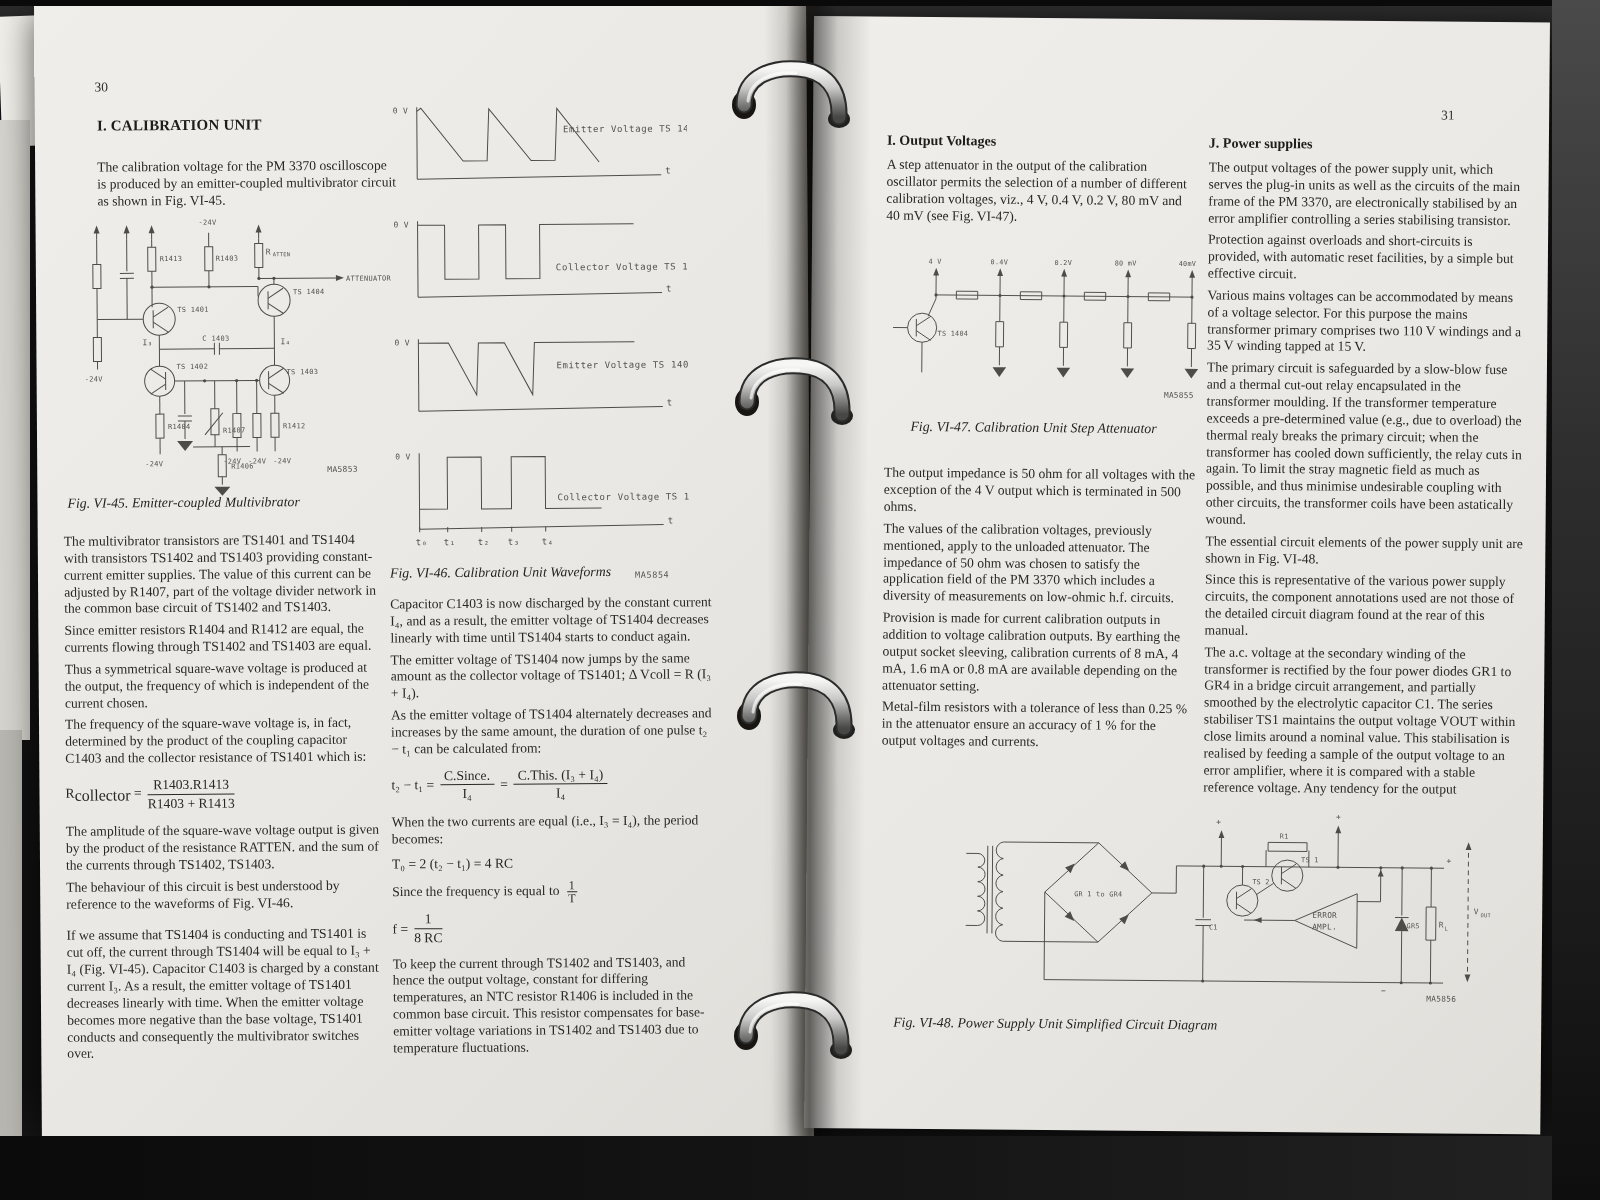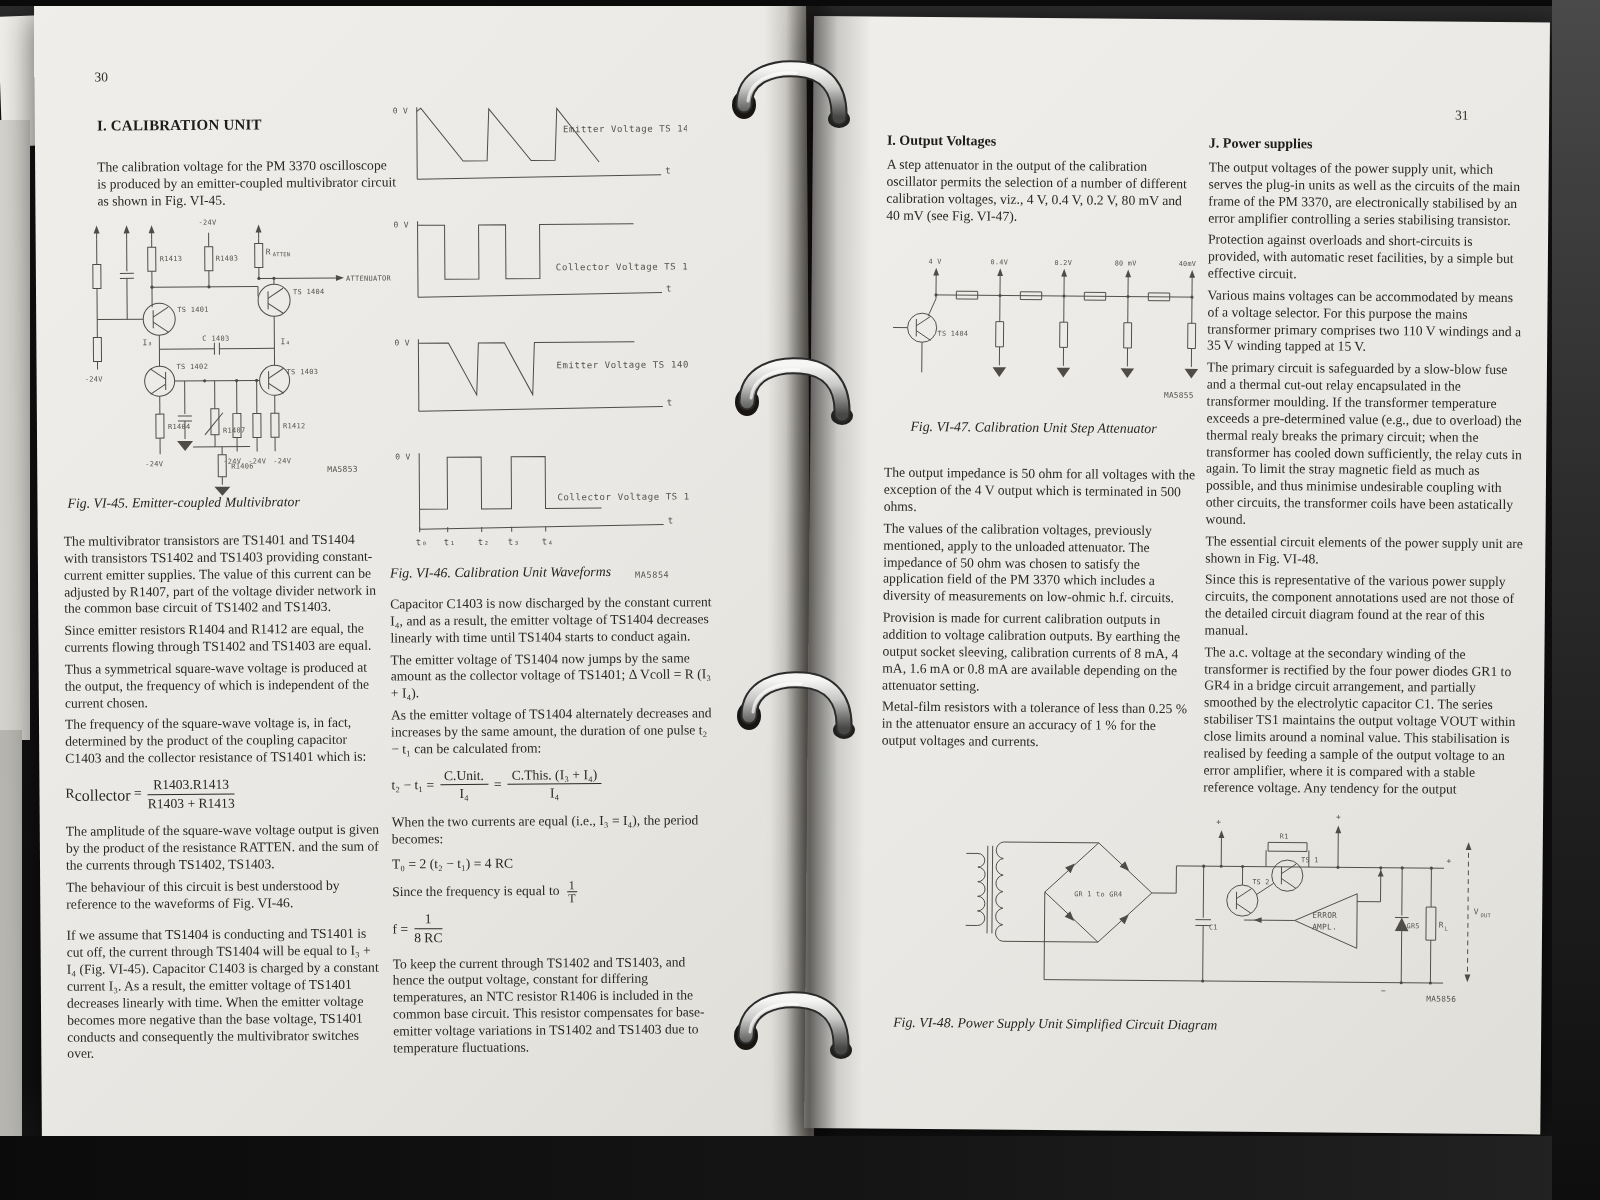--- a/index.html
+++ b/index.html
@@ -69,21 +69,21 @@
         <stop offset="1" stop-color="#474745"></stop>
     </linearGradient>
   </defs>
 </svg>
 
 <div class="abs edge-tab"></div>
 <div class="abs edge-strip1"></div>
 <div class="abs edge-strip2"></div>
 
 <div class="abs page page-left">
-  <div class="abs pagenum" style="left:60px;top:66px">30</div>
+  <div class="abs pagenum" style="left:60px;top:76px">30</div>
   <div class="abs head" style="left:62px;top:114px">I. CALIBRATION UNIT</div>
   <div class="abs para" style="left:62px;top:156px;width:300px">The calibration voltage for the PM 3370 oscilloscope is produced by an emitter-coupled multivibrator circuit as shown in Fig. VI-45.</div>
 
   <svg class="abs" style="left:28px;top:206px" width="340" height="288" viewBox="0 0 340 288">
     <g class="ck">
 
       <line x1="33" y1="30" x2="33" y2="23"></line>
         <line x1="63" y1="30" x2="63" y2="23"></line>
       <line x1="88" y1="30" x2="88" y2="23"></line>
         <line x1="195" y1="30" x2="195" y2="23"></line>
@@ -296,21 +296,21 @@
     <div class="figrow" style="margin-top:6px">
       <div class="cap">Fig. VI-46. Calibration Unit Waveforms</div>
       <div class="macode">MA5854</div>
     </div>
     <p class="para gap-top">Capacitor C1403 is now discharged by the constant current I₄, and as a result, the emitter voltage of TS1404 decreases linearly with time until TS1404 starts to conduct again.</p>
     <p class="para">The emitter voltage of TS1404 now jumps by the same amount as the collector voltage of TS1401; Δ Vcoll = R (I₃ + I₄).</p>
     <p class="para">As the emitter voltage of TS1404 alternately decreases and increases by the same amount, the duration of one pulse t₂ − t₁ can be calculated from:</p>
     <div class="formula">
       <span>t₂ − t₁ =</span>
       <span class="frac">
-          <span class="num">C.Unit.</span>
+          <span class="num">C.Since.</span>
           <span class="den">I₄</span>
         </span>
       <span>=</span>
       <span class="frac">
           <span class="num">C.This. (I₃ + I₄)</span>
           <span class="den">I₄</span>
         </span>
     </div>
     <p class="para">When the two currents are equal (i.e., I₃ = I₄), the period becomes:</p>
     <p class="para" style="margin:8px 0">T₀ = 2 (t₂ − t₁) = 4 RC</p>
@@ -323,21 +323,21 @@
       <span class="frac">
           <span class="num">1</span>
           <span class="den">8 RC</span>
         </span>
     </div>
     <p class="para">To keep the current through TS1402 and TS1403, and hence the output voltage, constant for differing temperatures, an NTC resistor R1406 is included in the common base circuit. This resistor compensates for base-emitter voltage variations in TS1402 and TS1403 due to temperature fluctuations.</p>
   </div>
 </div>
 
 <div class="abs page page-right">
-  <div class="abs pagenum" style="left:642px;top:86px">31</div>
+  <div class="abs pagenum" style="left:628px;top:86px">31</div>
 
   <div class="col" style="left:74px;top:116px;width:312px">
     <div class="head2" style="margin-bottom:8px">I. Output Voltages</div>
     <p class="para">A step attenuator in the output of the calibration oscillator permits the selection of a number of different calibration voltages, viz., 4 V, 0.4 V, 0.2 V, 80 mV and 40 mV (see Fig. VI-47).</p>
 
     
     <svg width="320" height="168" viewBox="0 0 330 170" style="margin-top:8px">
       <g class="ck">
         <line x1="8" y1="92" x2="23" y2="92"></line>
         <line x1="44" y1="80" x2="52" y2="62"></line>

